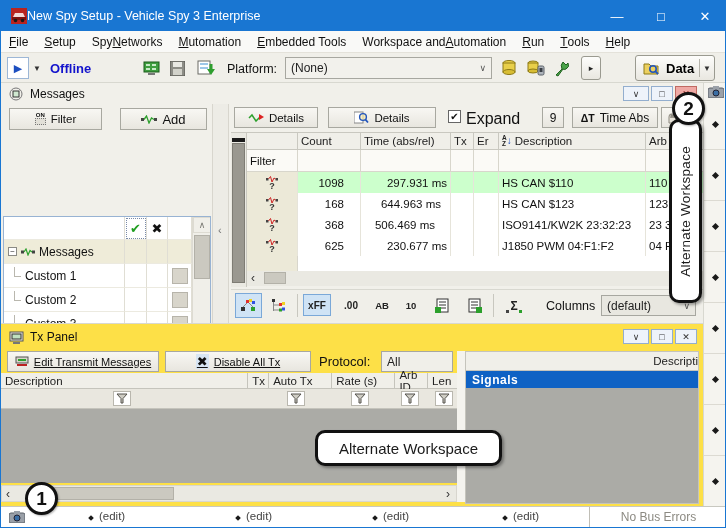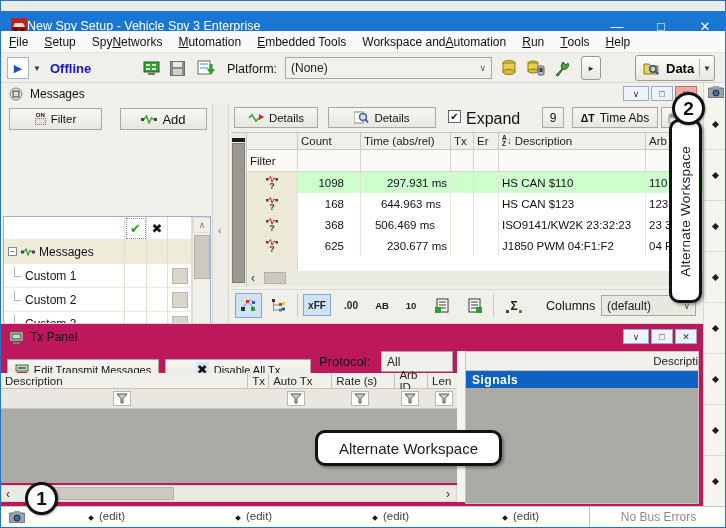--- a/index.html
+++ b/index.html
@@ -1,20 +1,20 @@
 <!DOCTYPE html>
 <html><head>
 <meta charset="utf-8">
 <style>
   html,body{margin:0;padding:0;background:#cfcfcf;}
   *{box-sizing:border-box;font-family:"Liberation Sans",sans-serif;}
   .window{position:relative;width:726px;height:528px;background:#edece6;border:1px solid #1976d2;overflow:hidden;}
   .abs{position:absolute;}
   
-  .titlebar{left:0;top:0;width:726px;height:30px;background:#1976d2;color:#fff;display:flex;align-items:center;margin-top:10px;}
+  .titlebar{left:0;top:0;width:726px;height:30px;background:#1976d2;color:#fff;display:flex;align-items:center;}
   .title-text{font-size:12.5px;margin-left:8px;}
   .winbtn{width:44px;height:30px;display:flex;align-items:center;justify-content:center;color:#fff;font-size:13px;}
   
   .menubar{left:0;top:30px;width:726px;height:22px;background:#f9f9f7;display:flex;align-items:center;border-bottom:1px solid #e4e2da;}
   .menu-item{padding:0 8px;font-size:12px;color:#111;height:22px;display:flex;align-items:center;}
   .menu-item u{text-decoration:underline;}
   
   .toolbar{left:0;top:52px;width:726px;height:30px;background:#f0efe9;border-bottom:1px solid #d8d8d0;}
   .tbtn{border:1px solid #9db7d6;background:#fff;display:flex;align-items:center;justify-content:center;}
   .icbtn{display:flex;align-items:center;justify-content:center;background:transparent;border:1px solid transparent;}
@@ -44,21 +44,21 @@
   .filtrow{background:#fbfaf6;border-bottom:1px solid #d8d6cc;}
   
   .sigicon{display:inline-flex;}
   .qicon{display:flex;flex-direction:column;align-items:center;line-height:7px;}
   .qicon .q{font-size:9px;color:#333;font-weight:bold;}
   .funnelbox{width:18px;height:15px;background:#fff;border:1px solid #b9b7ae;display:flex;align-items:center;justify-content:center;}
   .diamond{width:5px;height:5px;background:#1a1a1a;transform:rotate(45deg);}
   .bullet{width:4px;height:4px;background:#1a1a1a;transform:rotate(45deg);display:inline-block;margin-right:6px;}
   
   .txhead{background:#f0efe9;border-right:1px solid #c5c4bc;border-bottom:1px solid #c5c4bc;font-size:11.5px;color:#222;display:flex;align-items:center;padding:0 4px;}
-  .linkbtn{text-decoration:underline;margin-top:8px;}
+  .linkbtn{text-decoration:underline;}
   
   .anno-circle{width:33px;height:33px;border:3.5px solid #111;border-radius:50%;background:#fff;display:flex;align-items:center;justify-content:center;font-size:19px;font-weight:bold;color:#111;box-shadow:1px 1px 2px rgba(0,0,0,.3);z-index:60;}
   .anno-box{border:3.5px solid #111;border-radius:10px;background:#fff;box-shadow:2px 2px 3px rgba(0,0,0,.35);z-index:55;display:flex;align-items:center;justify-content:center;color:#1a1a1a;}
   .vtext{writing-mode:vertical-rl;transform:rotate(180deg);font-size:13.5px;letter-spacing:.3px;}
   
   .strip-cell{border-bottom:1px solid #dcdad2;display:flex;align-items:center;justify-content:center;}
 </style>
 </head>
 <body>
 
@@ -610,21 +610,21 @@
           </span>
       </div>
       <span class="abs" style="left:315px;top:9px;font-size:12.5px;color:#111">Columns</span>
       <div class="abs combo" style="left:370px;top:5px;width:95px;height:21px;background:#e8e7e0">
           <span>(default)</span>
           <span class="arr">∨</span>
         </div>
     </div>
   </div>
 
-  <div class="abs" style="left:0;top:322px;width:702px;height:183px;background:#be185d;border-top:1px solid #d8d8d0">
+  <div class="abs" style="left:0;top:322px;width:702px;height:183px;background:#fde047;border-top:1px solid #d8d8d0">
     <div class="abs panel-title" style="left:8px;top:6px">
       <svg width="15" height="13">
           <rect x="1" y="1" width="13" height="9" fill="#e8e6de" stroke="#555"></rect>
           <rect x="3" y="3" width="9" height="5" fill="#bfe0bf" stroke="#333"></rect>
           <rect x="4" y="11" width="7" height="2" fill="#777"></rect>
         </svg>
       <span>Tx Panel</span>
     </div>
     <div class="abs pctl" style="left:622px;top:5px;width:26px">
         <span>∨</span>

